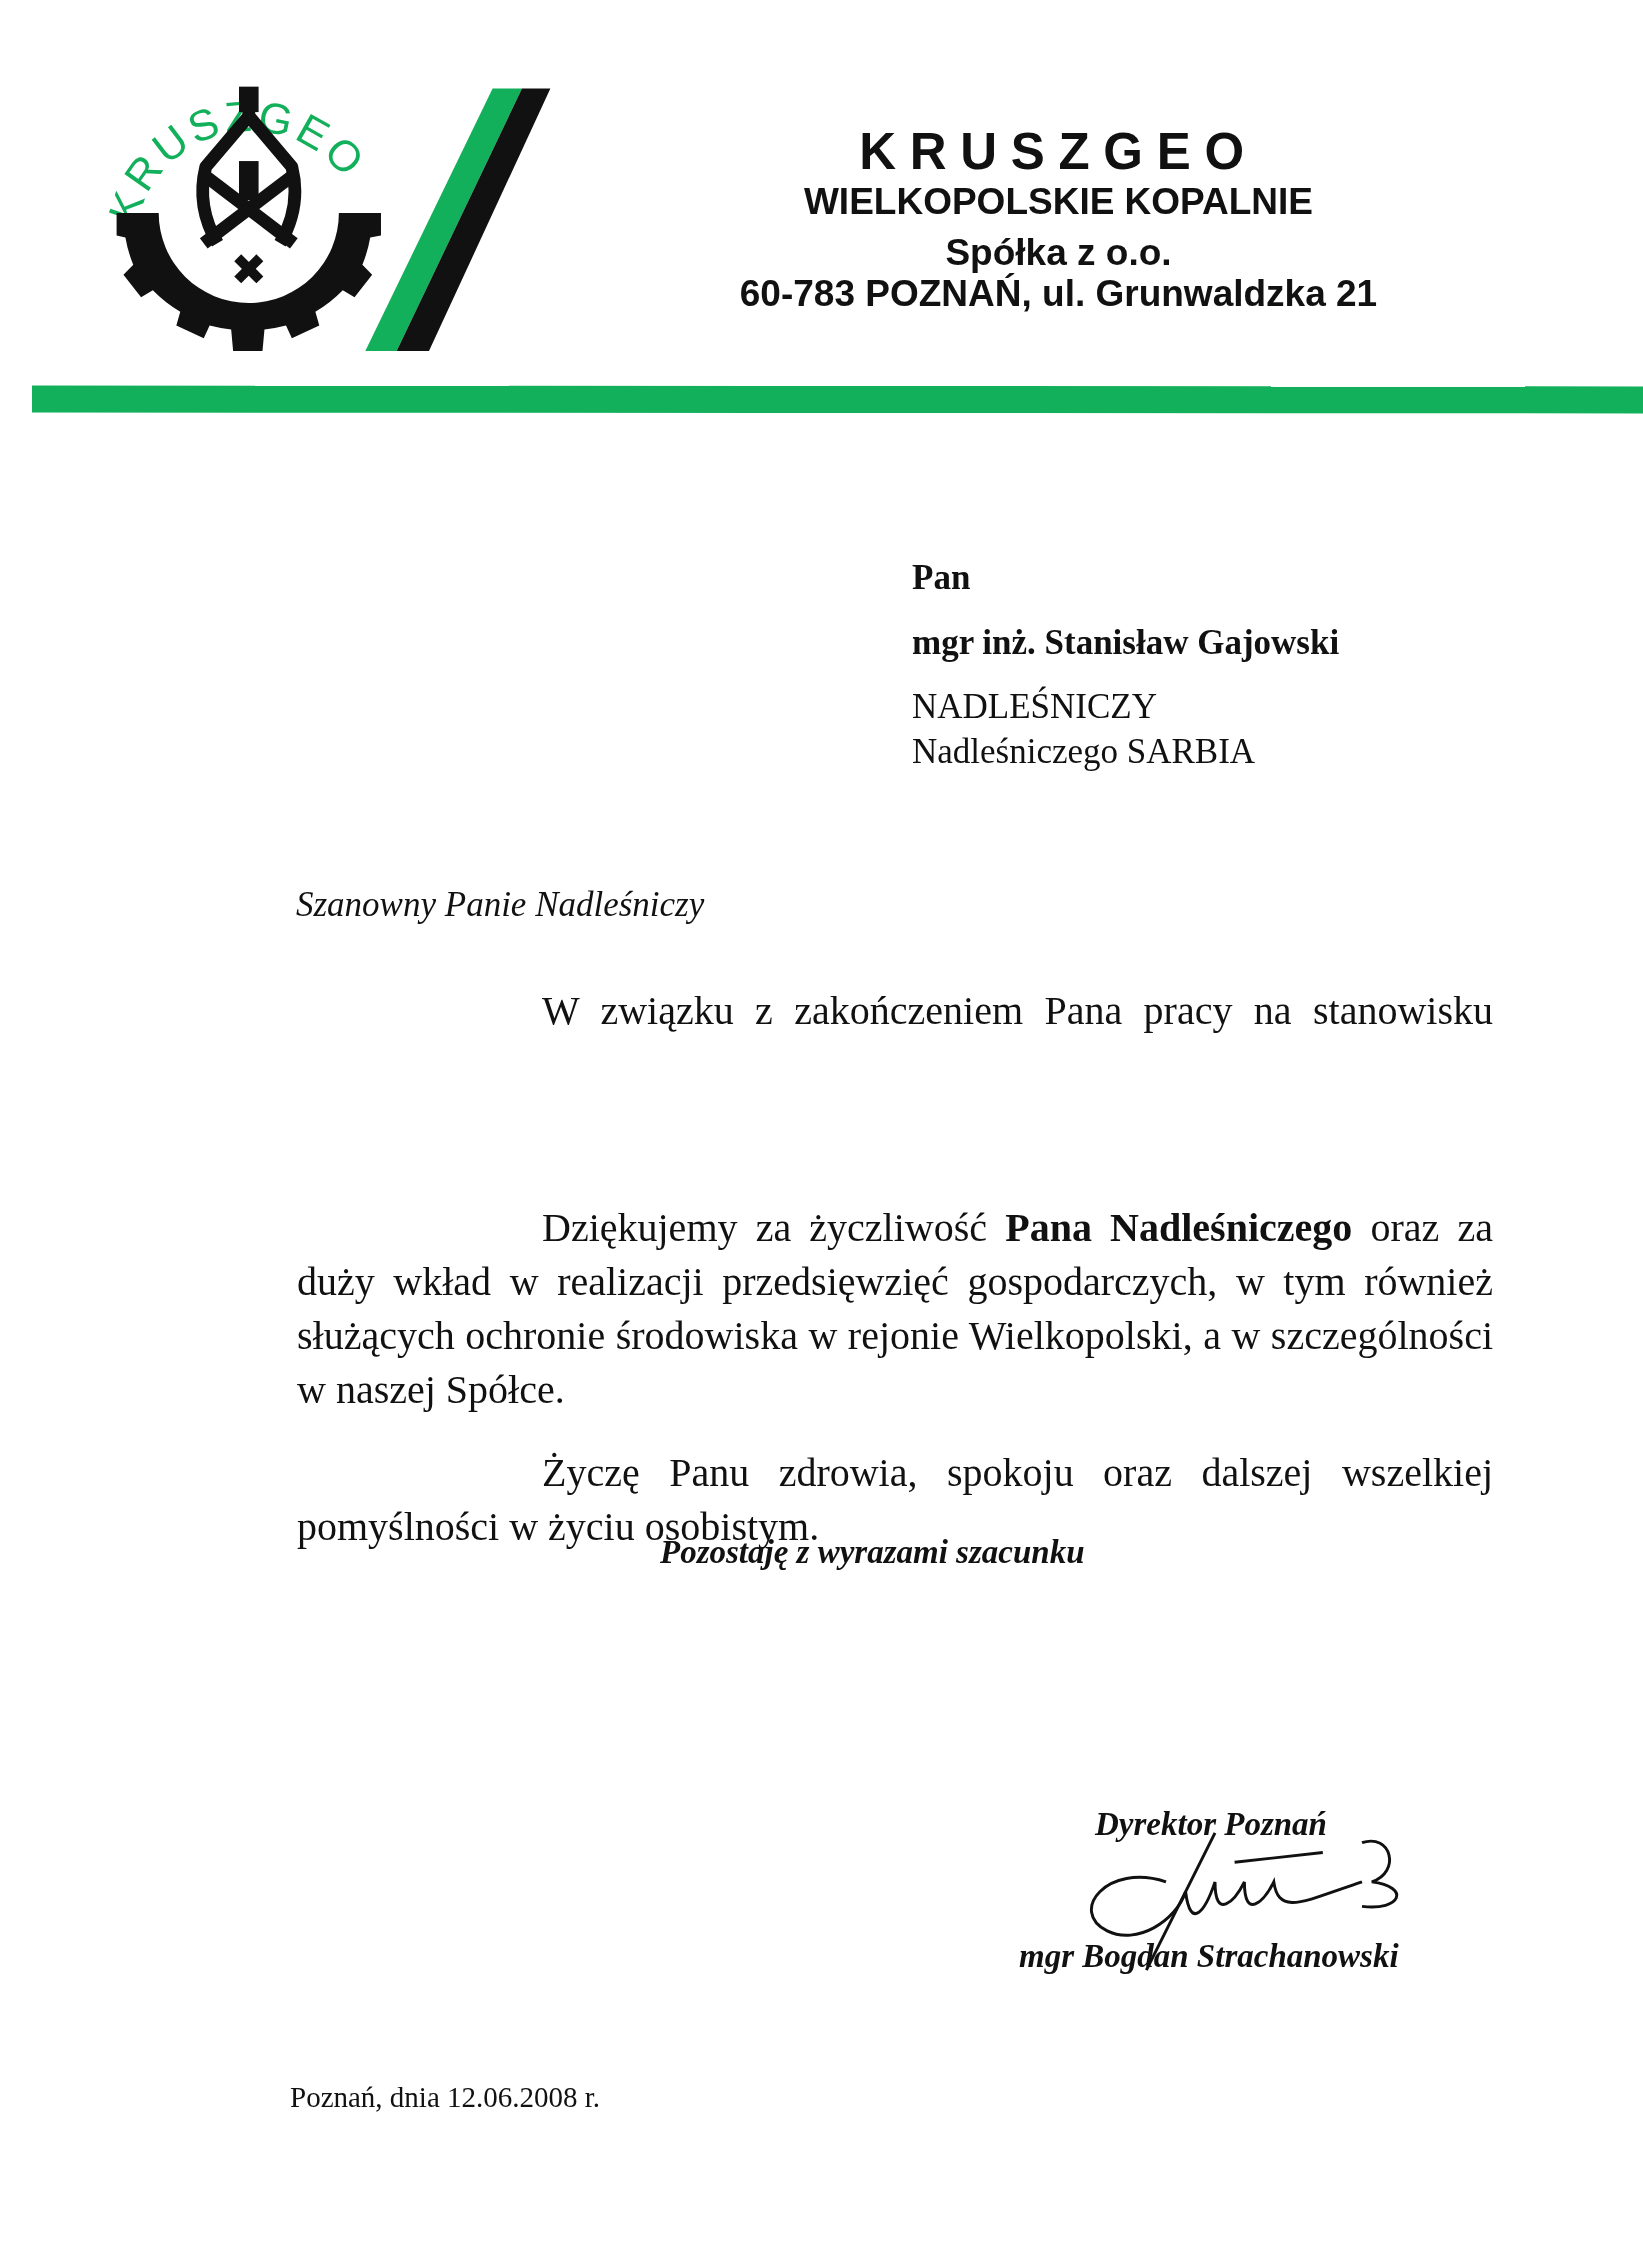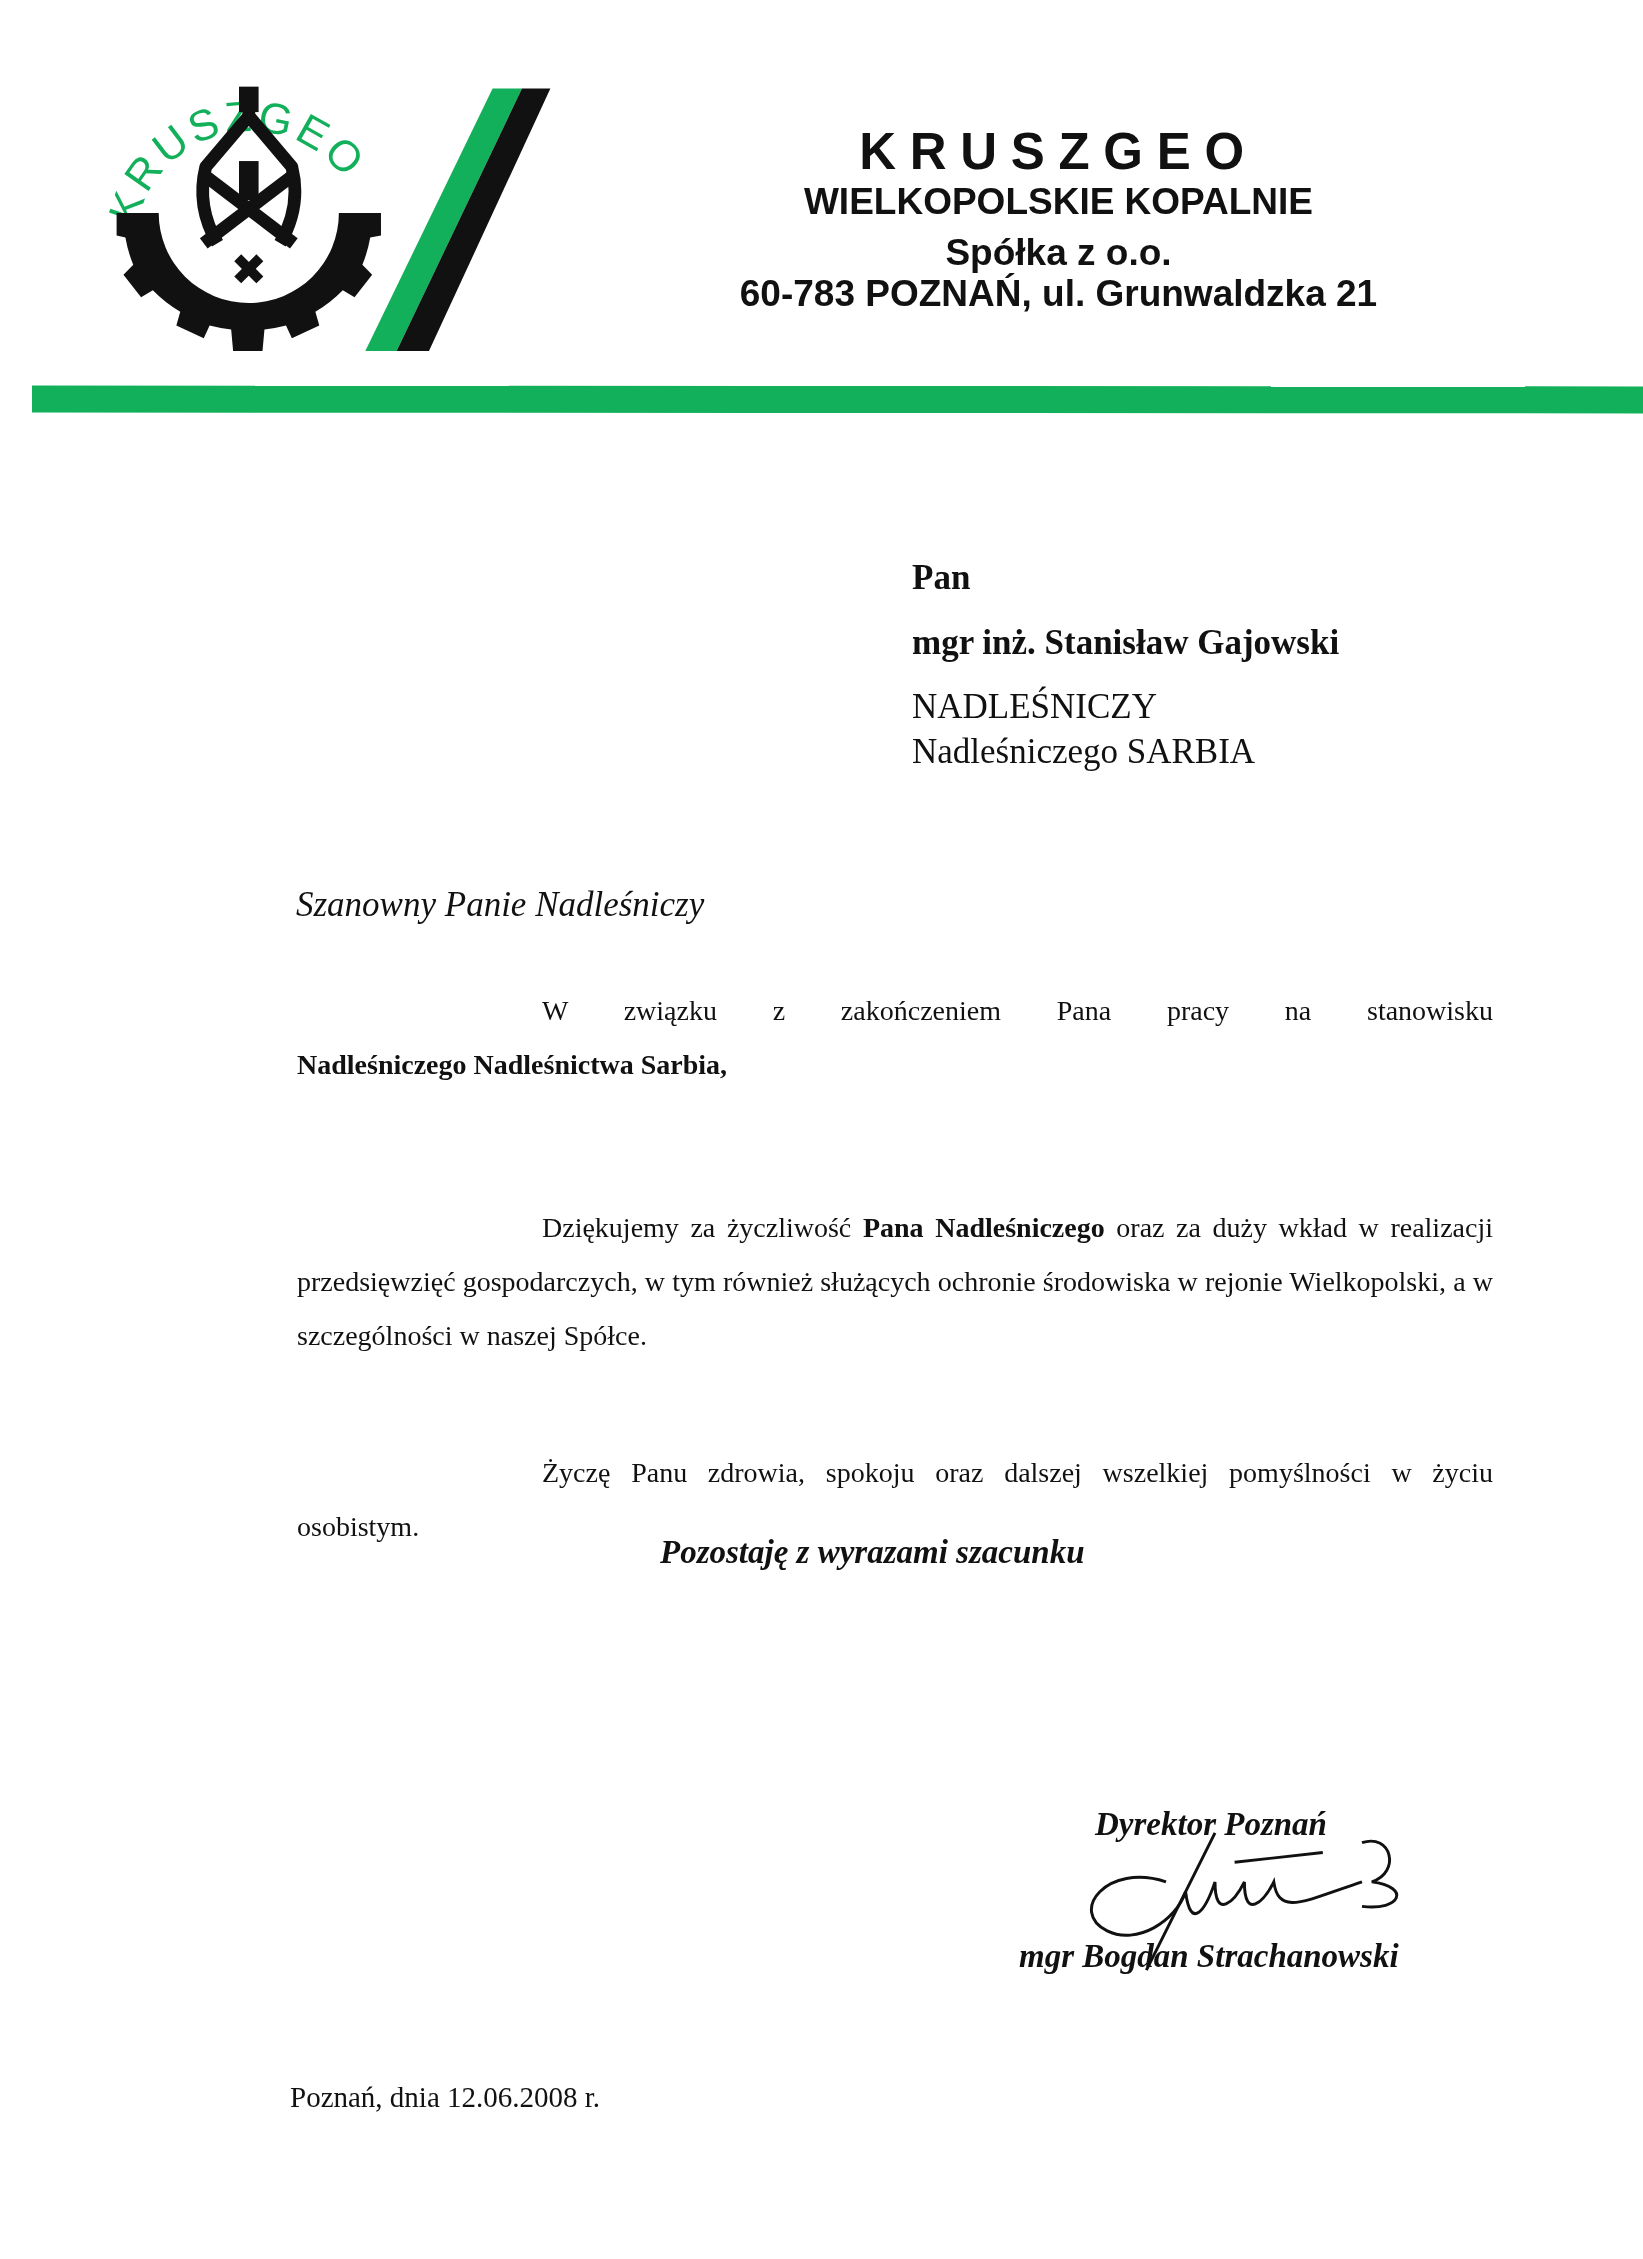--- a/index.html
+++ b/index.html
@@ -26,21 +26,21 @@
   .recip { left: 912px; font-size: 35px; line-height: 45px; white-space: nowrap; text-align: right; }
   .recip.b { font-weight: bold; }
   .r1 { top: 555px; }
   .r2 { top: 620px; }
   .r3 { top: 684px; }
   .r4 { top: 729px; }
 
   .salutation { left: 296px; top: 882px; font-size: 35px; font-style: italic; line-height: 45px; white-space: nowrap; }
 
   
-  .body-text { left: 297px; width: 1196px; font-size: 28px; line-height: 54px; text-align: justify; }
+  .body-text { left: 297px; width: 1196px; font-size: 40px; line-height: 54px; text-align: justify; }
   .body-text p { margin: 0; }
   .indent { text-indent: 245px; }
   .strong { font-weight: bold; }
   .p1 { top: 984px; }
   .p2 { top: 1201px; }
   .p3 { top: 1446px; }
 
   .closing { left: 660px; top: 1530px; font-size: 33px; font-weight: bold; font-style: italic; line-height: 45px; white-space: nowrap; }
 
   .sig-title { left: 1095px; top: 1802px; font-size: 33px; font-weight: bold; font-style: italic; line-height: 45px; white-space: nowrap; }
@@ -92,21 +92,20 @@
 
 <div class="abs recip b r1">Pan</div>
 <div class="abs recip b r2">mgr inż. Stanisław Gajowski</div>
 <div class="abs recip r3">NADLEŚNICZY</div>
 <div class="abs recip r4">Nadleśniczego SARBIA</div>
 
 <div class="abs salutation">Szanowny Panie Nadleśniczy</div>
 
 <div class="abs body-text p1">
   <p class="indent" style="text-align-last: justify;"><span>W związku z  zakończeniem Pana pracy na stanowisku </span></p>
-  <p><span class="strong">Nadleśniczego Nadleśnictwa Sarbia,</span></p>
 </div>
 
 <div class="abs body-text p2">
   <p class="indent"><span>Dziękujemy za życzliwość </span><span class="strong">Pana Nadleśniczego</span><span> oraz za duży wkład w realizacji przedsięwzięć gospodarczych, w tym również służących ochronie środowiska w rejonie Wielkopolski, a w szczególności w naszej Spółce.</span></p>
 </div>
 
 <div class="abs body-text p3">
   <p class="indent"><span>Życzę Panu zdrowia, spokoju oraz dalszej wszelkiej pomyślności w życiu osobistym.</span></p>
 </div>
 

